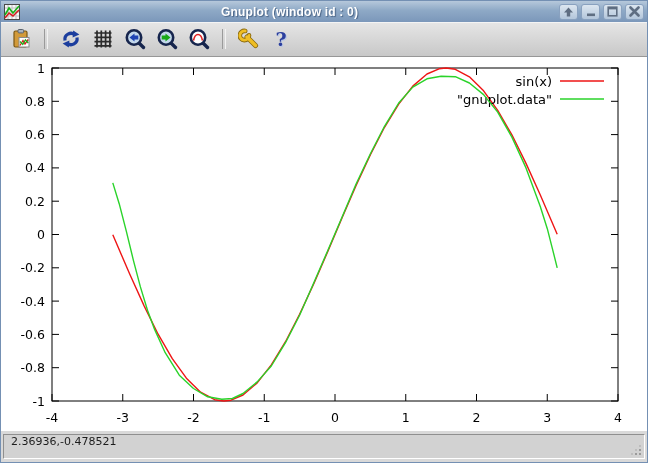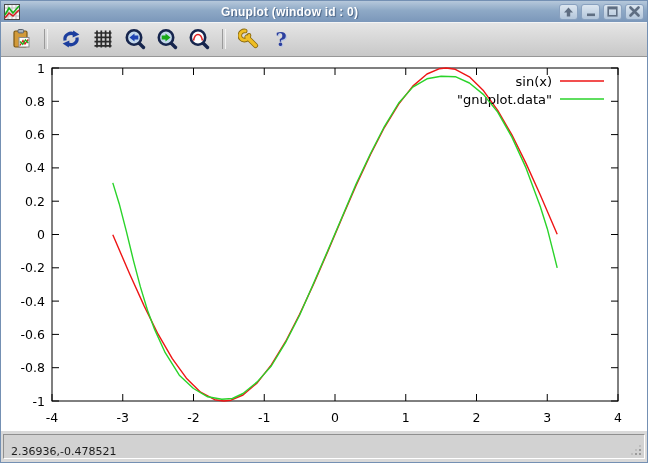--- a/index.html
+++ b/index.html
@@ -55,21 +55,21 @@
   .canvas svg{display:block;}
   
   .statusbar{
     flex:0 0 31px;height:31px;background:#d9d9d9;
     display:flex;align-items:stretch;padding:3px 2px 3px 2px;box-sizing:border-box;
   }
   .status-field{
     flex:1;position:relative;background:#d2d2d2;
     border-top:1px solid #8f8f8f;border-left:1px solid #8f8f8f;
     border-bottom:1px solid #ffffff;border-right:1px solid #ffffff;
-    display:flex;align-items:flex-end;padding-left:7px;
+    display:flex;align-items:flex-start;padding-left:7px;
     font-size:11px;color:#1c1c1c;font-family:"DejaVu Sans",sans-serif;
   }
   .grip{
     position:absolute;right:2px;bottom:2px;width:12px;height:12px;
     background:
       radial-gradient(circle at 10px 10px,#9a9a9a 1.2px,transparent 1.4px),
       radial-gradient(circle at 6px 10px,#9a9a9a 1.2px,transparent 1.4px),
       radial-gradient(circle at 10px 6px,#9a9a9a 1.2px,transparent 1.4px),
       radial-gradient(circle at 2px 10px,#bdbdbd 1.2px,transparent 1.4px),
       radial-gradient(circle at 6px 6px,#bdbdbd 1.2px,transparent 1.4px),

